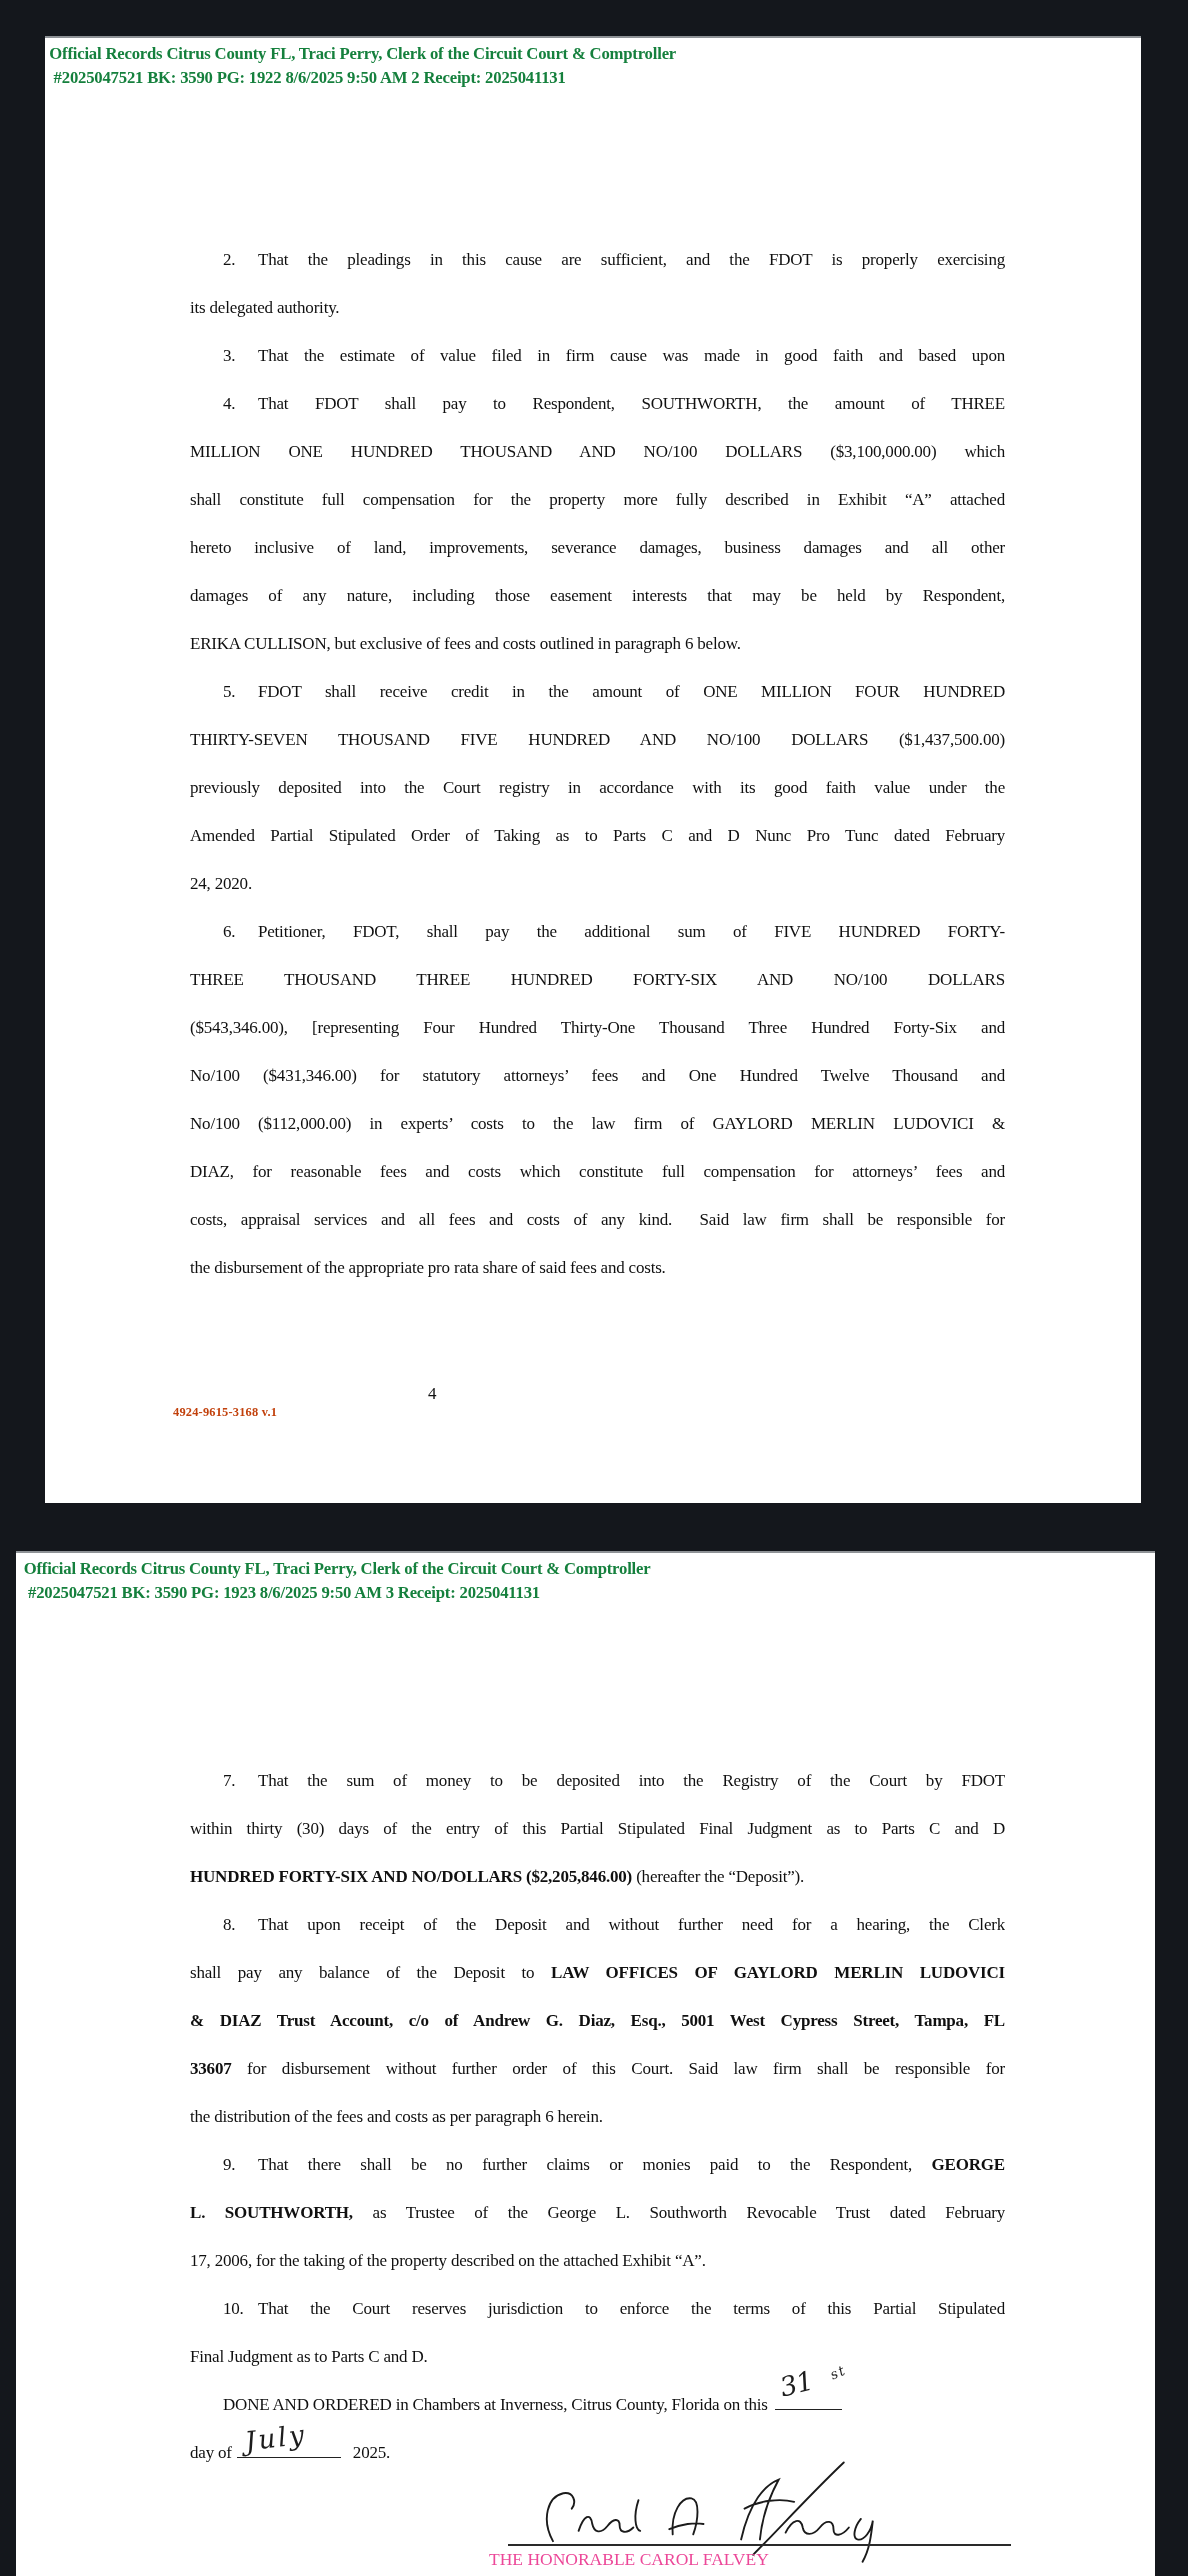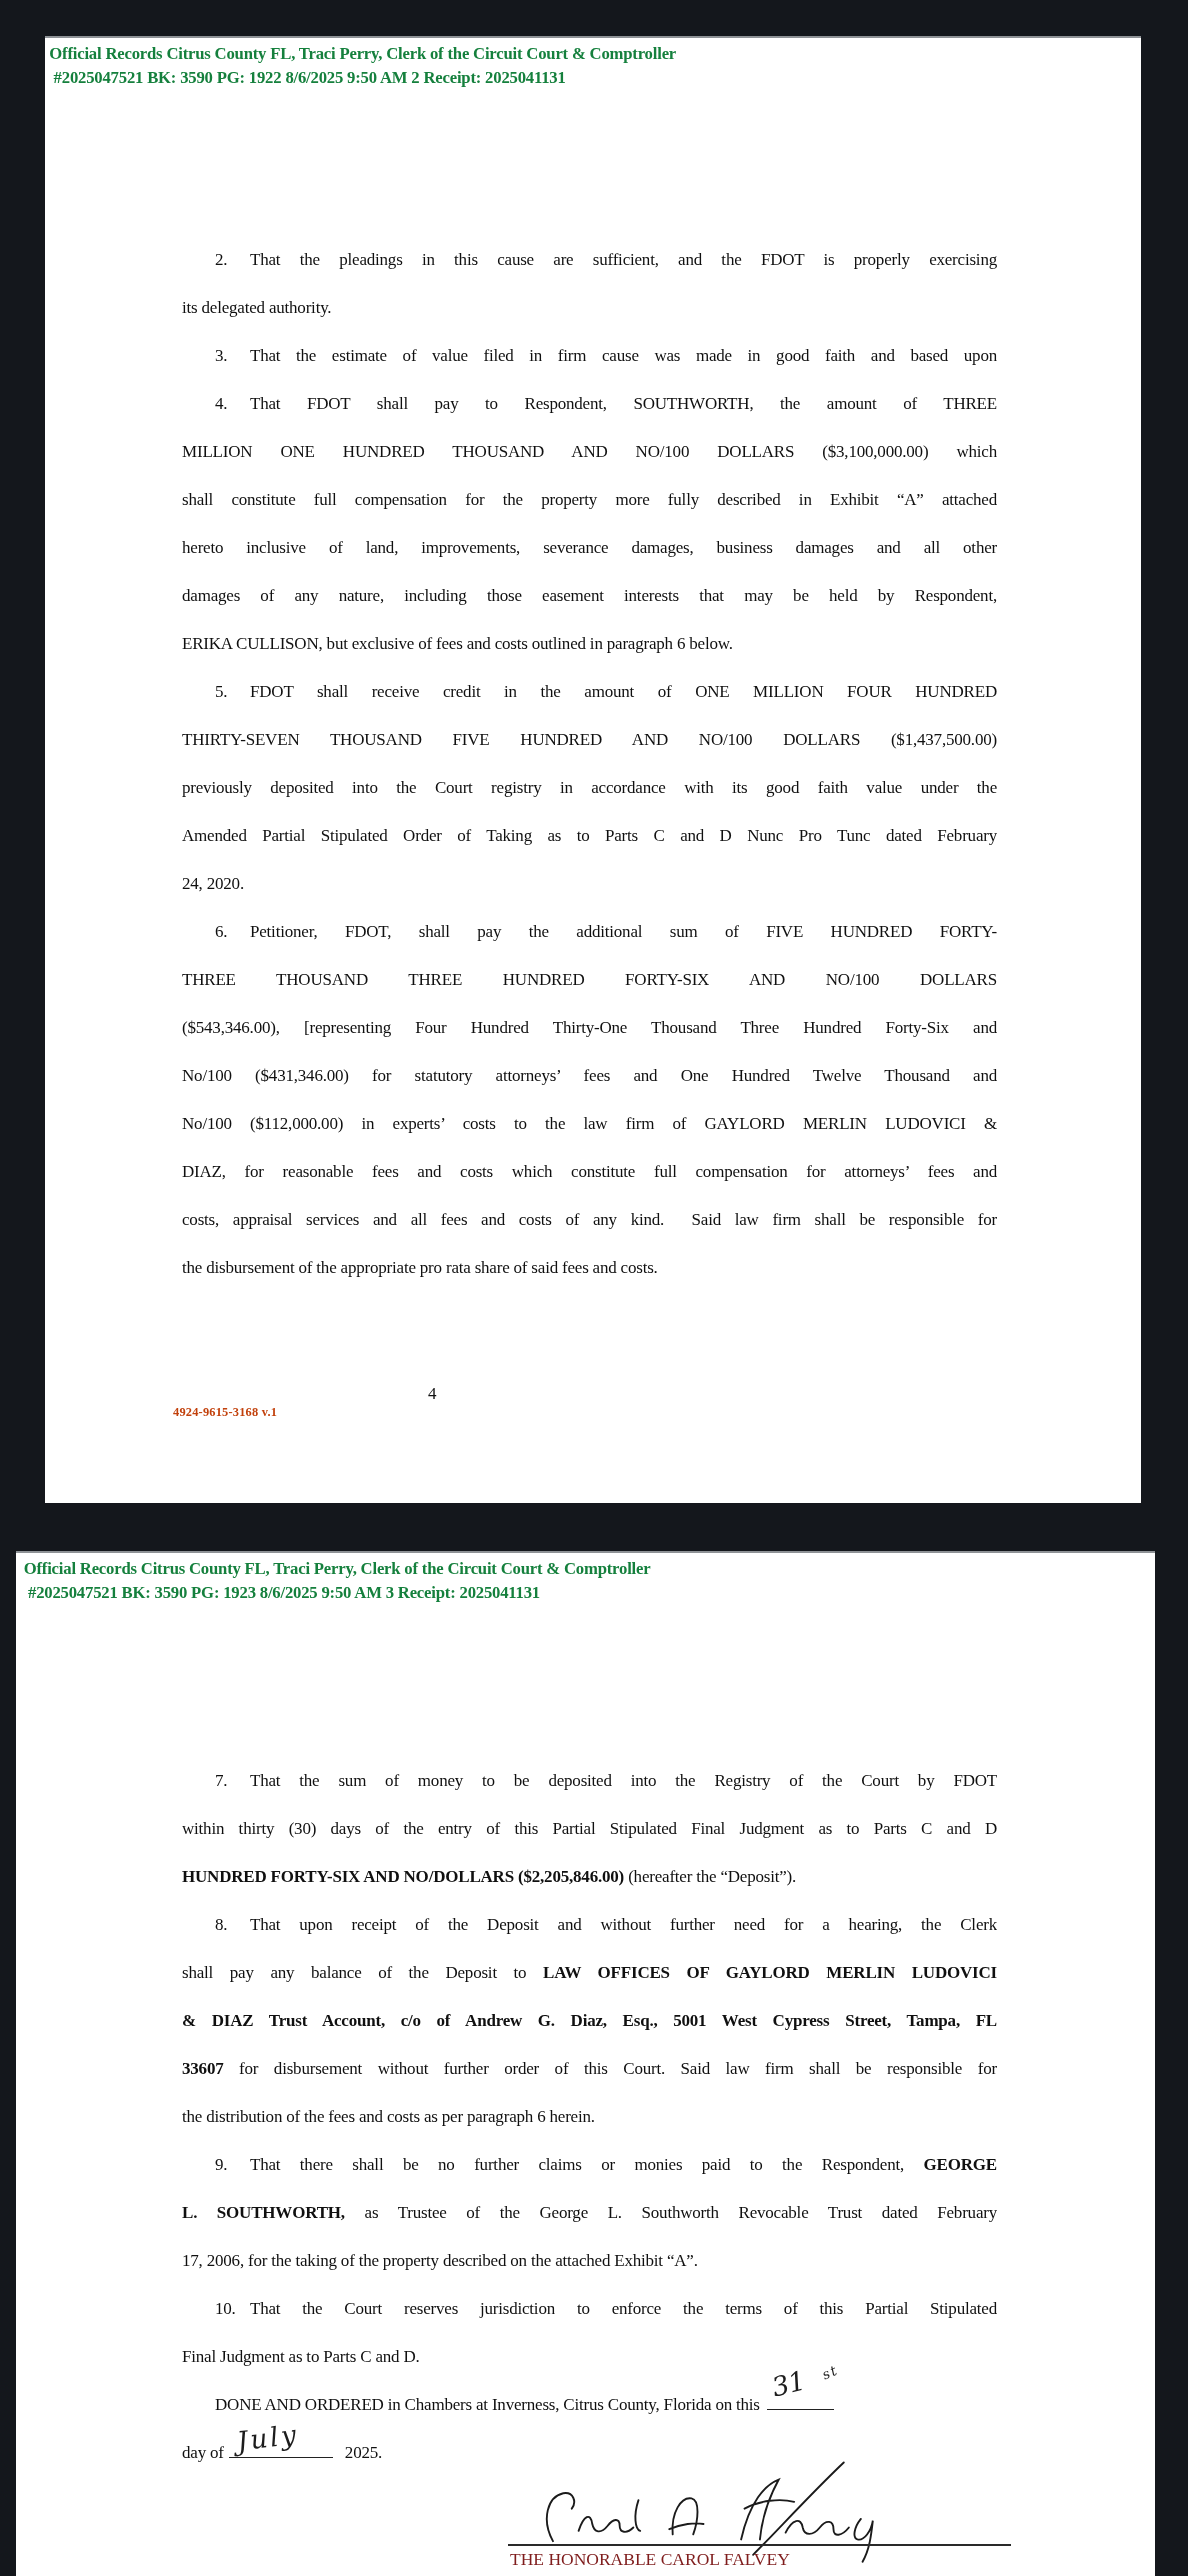--- a/index.html
+++ b/index.html
@@ -8,42 +8,42 @@
     background:#14171c;
     font-family:"Liberation Serif", serif;
   }
   .page{position:absolute;background:#ffffff;border-top:2.6px solid #8e9296;box-sizing:border-box;}
   #page1{left:45px;top:36px;width:1096px;height:1467px;}
   #page2{left:16px;top:1551px;width:1139px;height:1025px;}
   .rec-header{position:absolute;font-weight:bold;font-size:16.7px;line-height:24px;color:#15803d;letter-spacing:-0.2px;white-space:nowrap;}
   #page1 .rec-header{left:4.3px;top:4.3px;}
   #page2 .rec-header{left:7.7px;top:4.3px;}
   .hline2{padding-left:4.3px;}
-  .body-block{position:absolute;width:815px;color:#101010;font-size:17px;letter-spacing:-0.2px;}
+  .body-block{position:absolute;width:815px;color:#101010;font-size:17px;letter-spacing:-0.2px;margin-left:8px;}
   #page1 .body-block{left:137px;top:198px;}
   #page2 .body-block{left:166px;top:204px;}
   .ln{height:48px;line-height:48px;white-space:nowrap;overflow:hidden;}
   .j{text-align:justify;text-align-last:justify;}
   .ov{overflow:visible;}
   .num{display:inline-block;width:68px;padding-left:33px;box-sizing:border-box;}
   .b{font-weight:bold;}
   .indent{padding-left:33px;}
   .pgnum{position:absolute;left:383px;top:1346px;font-size:17px;color:#101010;}
   .docid{position:absolute;left:128px;top:1367px;font-size:12.4px;font-weight:600;color:#c2410c;letter-spacing:0.2px;}
   .hand-underline{position:relative;display:inline-block;border-bottom:1.7px solid #222;height:17px;vertical-align:baseline;}
   .u31{width:67px;margin-left:6.8px;}
   .ujuly{width:104px;margin-left:5.1px;}
   .yr{margin-left:12px;}
   .hw{position:absolute;color:#1c1c1c;font-style:italic;font-family:"DejaVu Serif", serif;}
   .hw31{left:5.1px;top:-32px;font-size:26.5px;transform:rotate(-14deg);}
   .hw31sup{left:55px;top:-44px;font-size:13.7px;transform:rotate(-24deg);letter-spacing:1.7px;}
   .hwjuly{left:8.5px;top:-26px;font-size:26.5px;transform:rotate(-7deg);letter-spacing:2.6px;}
   .sig-svg{position:absolute;left:513px;top:906px;}
   .sig-line{position:absolute;left:492px;top:991px;width:503px;height:0;border-top:2.1px solid #2a2a2a;}
-  .sig-name{position:absolute;left:494px;top:996px;font-size:17.5px;color:#7f1d1d;white-space:nowrap;}
+  .sig-name{position:absolute;left:473px;top:996px;font-size:17.5px;color:#ec4899;white-space:nowrap;}
   .sig-title{position:absolute;left:494px;top:1018px;font-size:17.5px;font-weight:600;color:#0e0e0e;white-space:nowrap;}
 </style>
 </head>
 <body>
 
 <div class="page" id="page1">
   <div class="rec-header">
     <div>Official Records Citrus County FL, Traci Perry, Clerk of the Circuit Court &amp; Comptroller</div>
     <div class="hline2">#2025047521 BK: 3590 PG: 1922 8/6/2025 9:50 AM 2 Receipt: 2025041131</div>
   </div>

